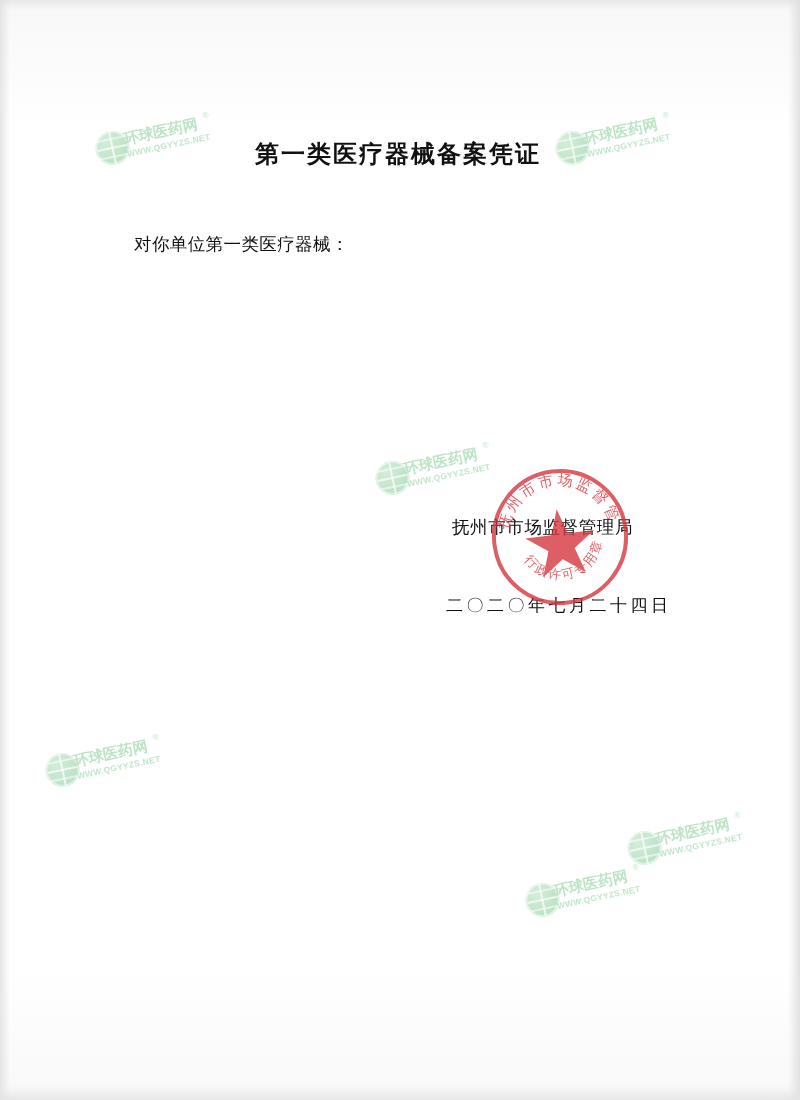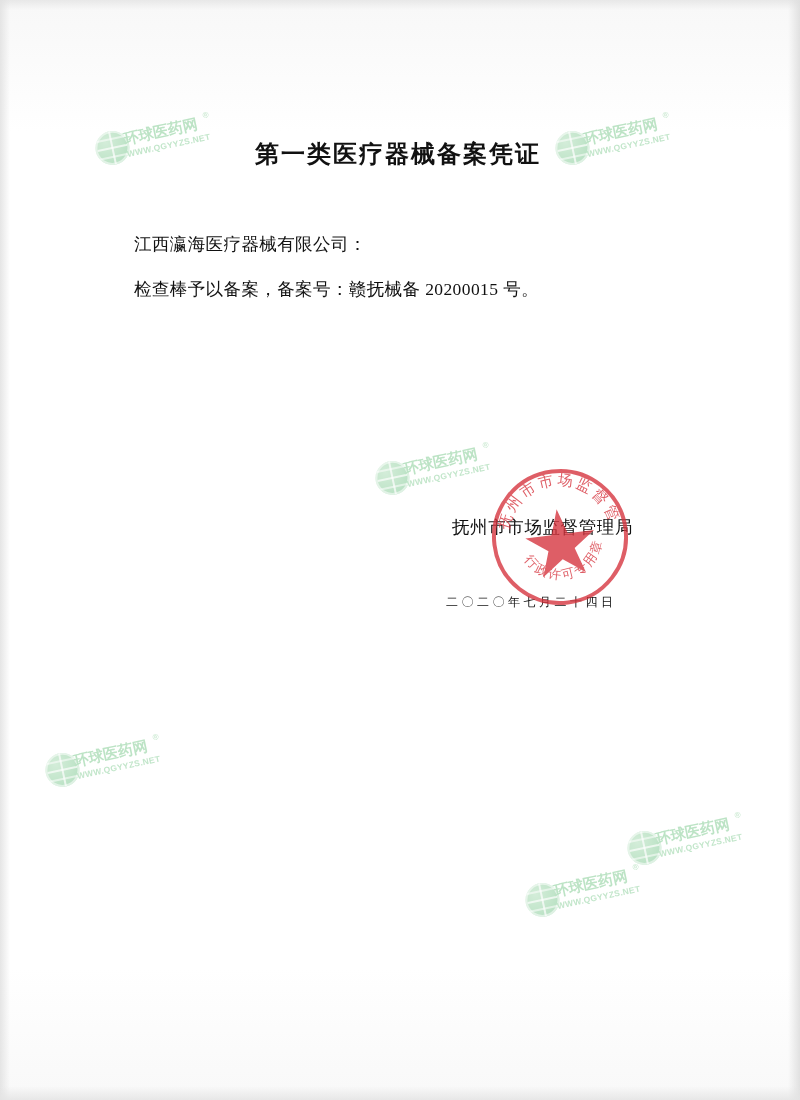--- a/index.html
+++ b/index.html
@@ -74,21 +74,21 @@
     position: absolute;
     top: 515px;
     left: 452px;
     font-size: 17.5px;
     letter-spacing: 0.6px;
   }
   .date-line {
     position: absolute;
     top: 594px;
     left: 446px;
-    font-size: 12px;
+    font-size: 17px;
     letter-spacing: 3.5px;
   }
 
   
   .seal {
     position: absolute;
     left: 488px;
     top: 465px;
     width: 144px;
     height: 144px;
@@ -164,22 +164,21 @@
 
 <div class="page">
   <div class="edge-top"></div>
   <div class="edge-left"></div>
   <div class="edge-right"></div>
   <div class="edge-bottom"></div>
 
   <div class="doc-title">第一类医疗器械备案凭证</div>
 
   <div class="body-block">
-    <div class="para-line">江西瀛海医疗器械有限公司：</div>
-    <div class="para-line">检查棒予以备案，备案号：赣抚械备 20200015 号。</div>
+    <div class="para-line">对你单位第一类医疗器械：</div>
   </div>
 
   <div class="signer">抚州市市场监督管理局</div>
   <div class="date-line">二〇二〇年七月二十四日</div>
 
   <div class="seal">
     <svg width="144" height="144" viewBox="0 0 144 144" xmlns="http://www.w3.org/2000/svg">
       <defs>
         <path id="sealTopArc" d="M 20,72 A 52,52 0 0 1 124,72"></path>
         <path id="sealBottomArc" d="M 30,72 A 42,42 0 0 0 114,72"></path>

